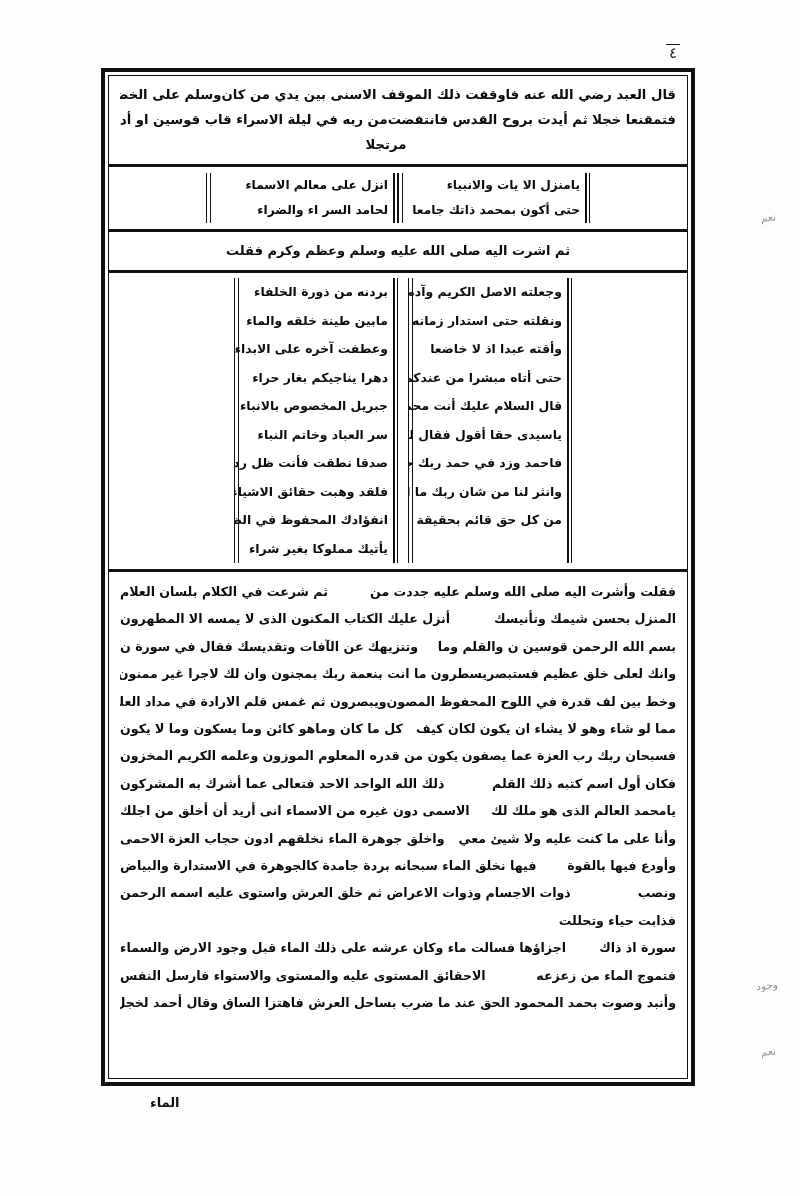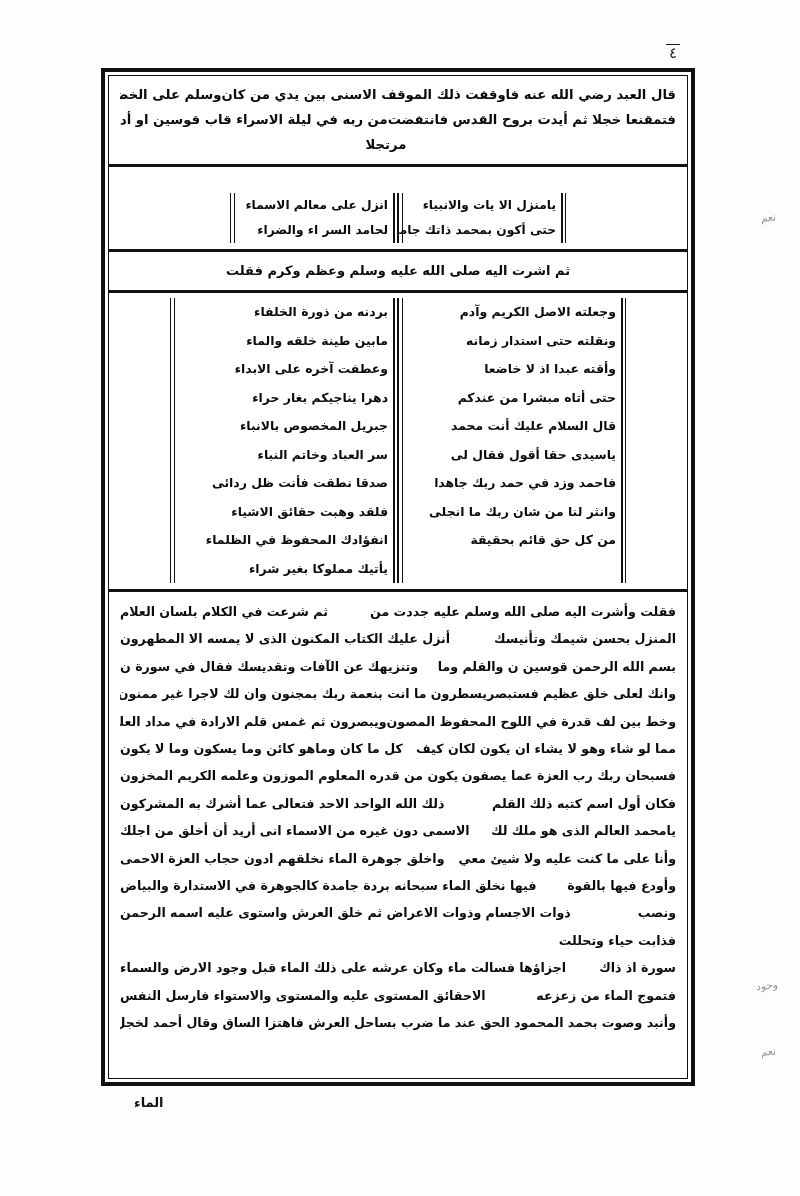--- a/index.html
+++ b/index.html
@@ -131,23 +131,23 @@
     background: #111;
   }
   .vcol .hemi {
     font-size: 12.2px;
     line-height: 25px;
     white-space: nowrap;
     padding: 0 9px;
     overflow: hidden;
   }
 
-  #verse-a .vcol { width: 168px; margin-top: 20px; }
+  #verse-a .vcol { width: 192px; }
   #verse-a { padding-top: 6px; padding-bottom: 6px; }
-  #verse-b .vcol { width: 228px; }
+  #verse-b .vcol { width: 164px; margin-left: 10px; }
   #verse-b { padding-top: 5px; padding-bottom: 6px; }
   #verse-b .vcol .hemi { line-height: 28.5px; font-size: 12.4px; }
 
   
   #sect-mid {
     padding: 7px 12px 8px 12px;
   }
   #sect-mid .line {
     font-size: 13px;
     line-height: 23px;
@@ -170,21 +170,21 @@
   }
   #sect-body .line.last {
     display: block;
     text-align: right;
   }
   #sect-body .line .seg { display: inline-block; }
 
   
   #catchword {
     position: absolute;
-    left: 134px;
+    left: 150px;
     top: 1095px;
     font-size: 13px;
     color: #111;
     direction: rtl;
     font-weight: 600;
   }
 
   
   .margin-note {
     position: absolute;

